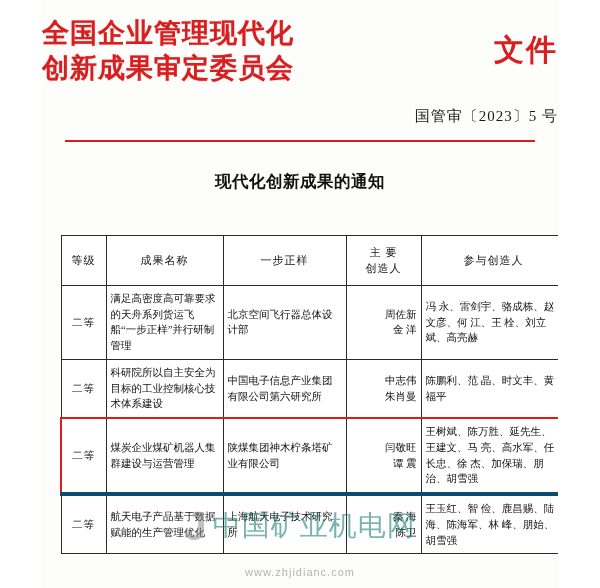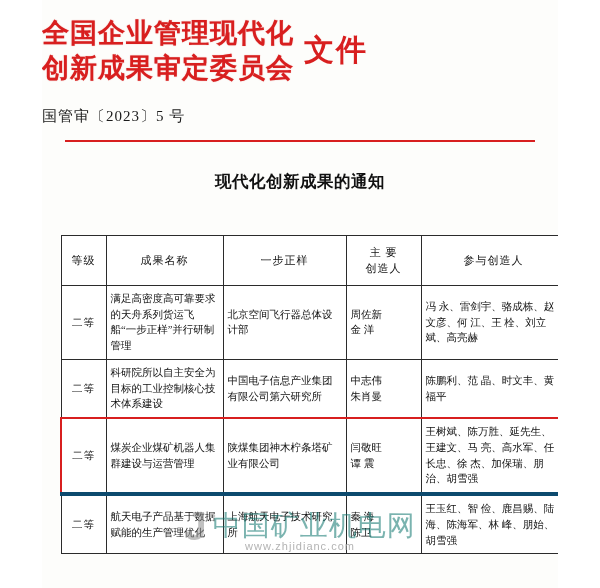--- a/index.html
+++ b/index.html
@@ -29,21 +29,21 @@
   }
 
   
   .header {
     text-align: center;
     padding-top: 16px;
   }
   .header-row {
     display: flex;
     align-items: flex-start;
-    justify-content: flex-start;
+    justify-content: space-between;
     gap: 10px;
   }
   .header-title {
     color: #d81f1f;
     font-weight: bold;
     font-size: 27px;
     line-height: 1.28;
     letter-spacing: 1px;
     text-align: left;
     font-family: "Liberation Serif", serif;
@@ -52,21 +52,21 @@
   .header-wenjian {
     color: #d81f1f;
     font-weight: bold;
     font-size: 30px;
     letter-spacing: 2px;
     padding-top: 14px;
     font-family: "Liberation Serif", serif;
   }
 
   .doc-number {
-    text-align: left;
+    text-align: right;
     font-size: 15px;
     color: #1b1b1b;
     margin-top: 22px;
     letter-spacing: 1px;
     font-family: "Liberation Serif", serif;
   }
 
   .red-rule {
     margin: 14px auto 0 auto;
     width: 470px;
@@ -113,21 +113,21 @@
     padding: 8px 2px;
   }
   .col-grade { width: 40px; text-align: center; }
   .col-name  { width: 112px; }
   .col-unit  { width: 118px; }
   .col-main  { width: 70px; text-align: center; }
   .col-part  { width: 140px; }
 
   td.grade { text-align: center; letter-spacing: 1px; }
   td.name, td.unit, td.part { text-align: left; }
-  td.main { text-align: left; }
+  td.main { text-align: right; }
 
   tr.highlight td {
     border-top: 2px solid #d81f1f;
     border-bottom: 4px solid #0c4a6e;
   }
   tr.highlight td:first-child { border-left: 2px solid #d81f1f; }
   tr.highlight td:last-child  { border-right: 2px solid #d81f1f; }
 
   
   .watermark {
@@ -151,21 +151,21 @@
   .wm-text {
     font-size: 28px;
     color: #0f766e;
     font-family: "Liberation Sans", sans-serif;
     letter-spacing: 1px;
   }
   .wm-url {
     position: absolute;
     left: 50%;
     transform: translateX(-50%);
-    top: 540px;
+    top: 566px;
     font-size: 11px;
     color: #b3b3b3;
     font-family: "Liberation Sans", sans-serif;
     letter-spacing: 1px;
     pointer-events: none;
   }
 
   .edge-left, .edge-right {
     position: absolute;
     top: 0;

